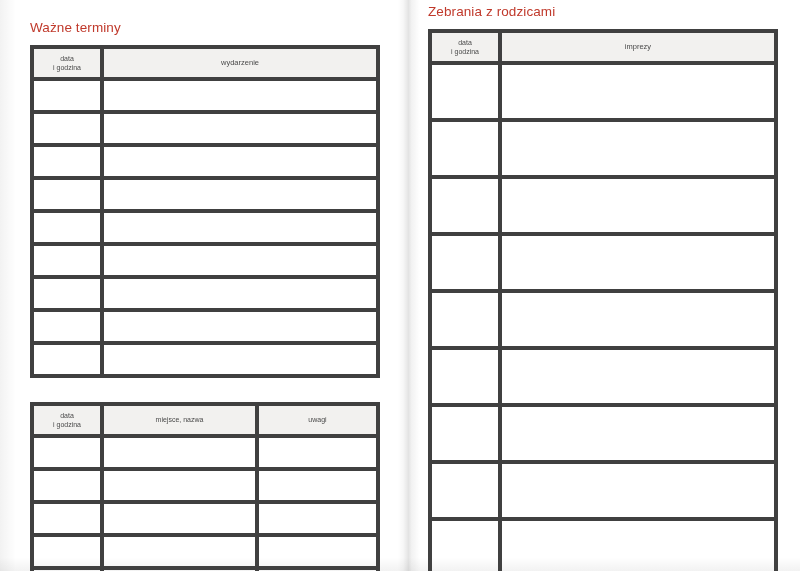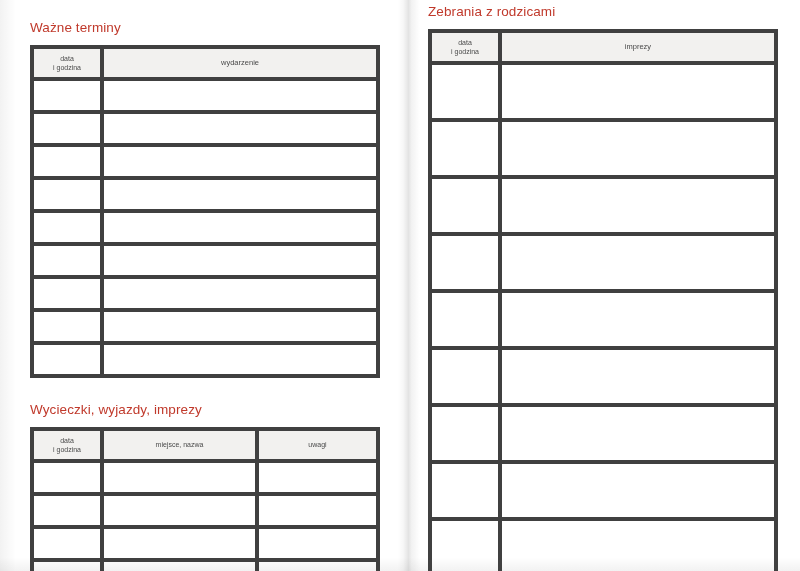--- a/index.html
+++ b/index.html
@@ -156,21 +156,20 @@
             </tr>
           <tr>
               <td></td>
               <td></td>
             </tr>
         </tbody>
       </table>
     </div>
 
     <div class="section" style="margin-top:24px;">
-      <h2 class="section-title">Wycieczki, wyjazdy, imprezy</h2>
       <table class="grid">
         <thead>
           <tr>
             <th class="c-date two-line">data
 i godzina</th>
             <th class="c-mid">miejsce, nazwa</th>
             <th>uwagi</th>
           </tr>
         </thead>
         <tbody>

